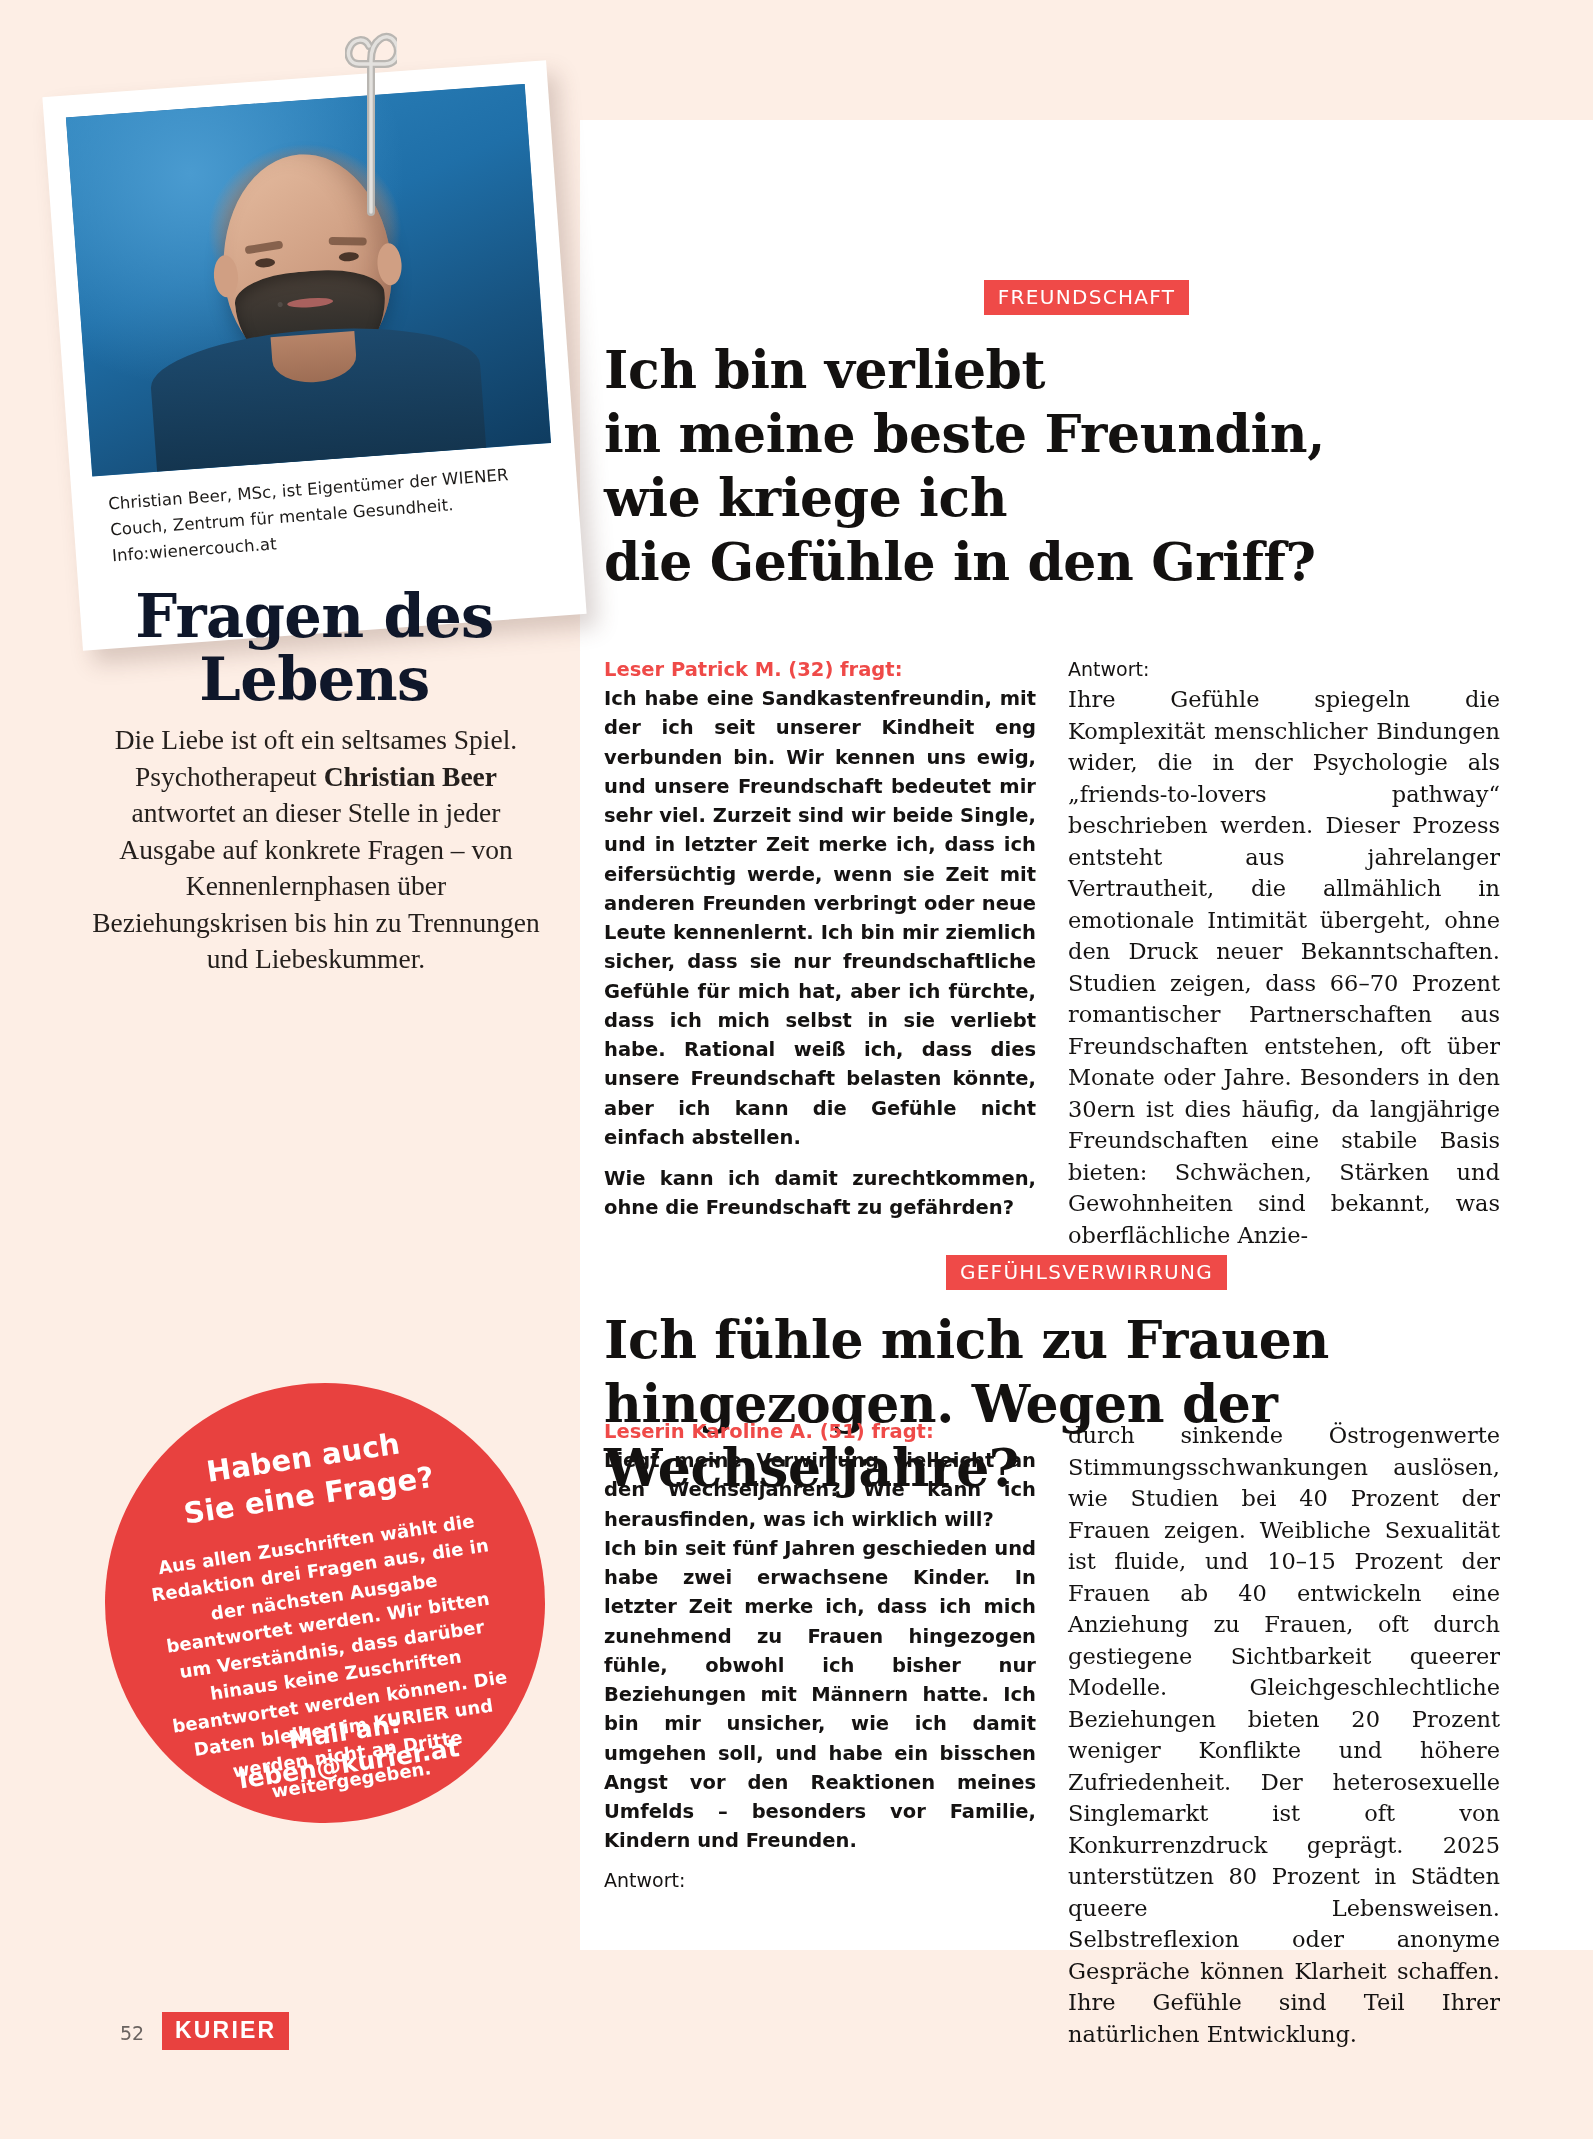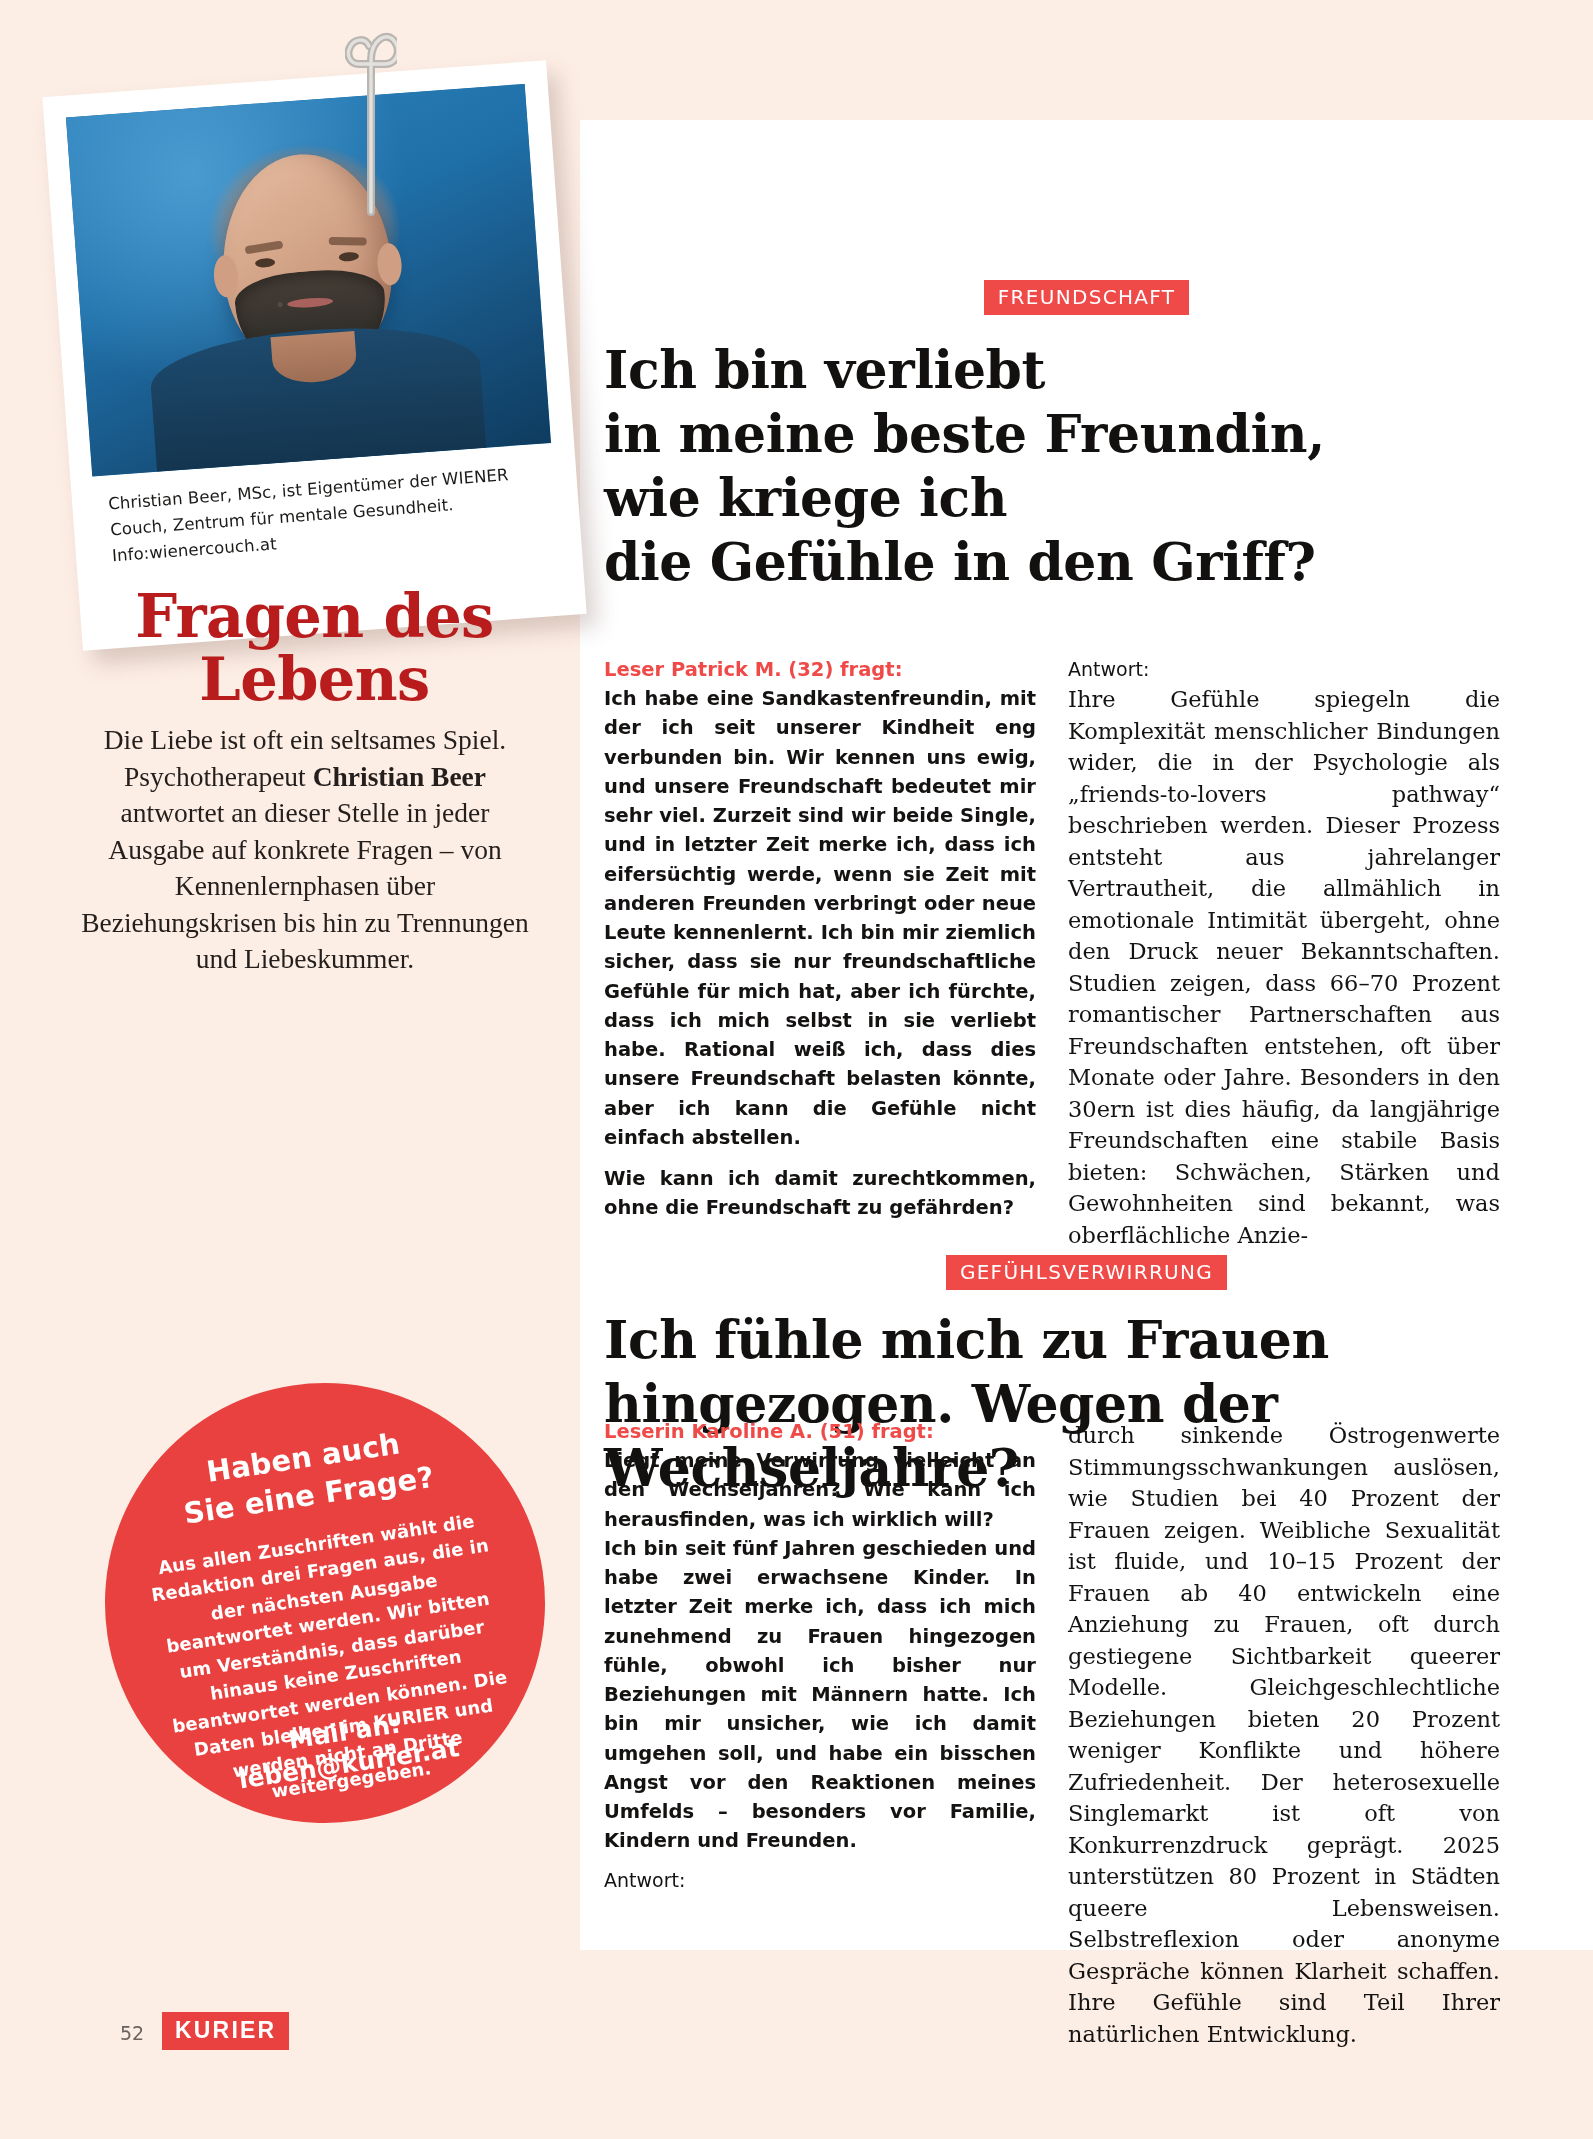--- a/index.html
+++ b/index.html
@@ -110,25 +110,25 @@
     position:absolute;left:345px;top:22px;width:52px;height:200px;
     z-index:6;
   }
 
   
   .kicker-title{
     position:absolute;left:62px;top:586px;width:505px;
     text-align:center;
     font-family:"DejaVu Serif",serif;
     font-weight:700;
-    font-size:59px;line-height:1.06;color:#b91c1c;
+    font-size:59px;line-height:1.06;color:#0f172a;
     letter-spacing:-.6px;
   }
   .kicker-body{
-    position:absolute;left:79px;top:722px;width:452px;
+    position:absolute;left:90px;top:722px;width:452px;
     text-align:center;
     font-size:27.5px;line-height:1.33;color:#241f1c;
   }
   .kicker-body b{font-weight:700;}
 
   
   .circle{
     position:absolute;left:105px;top:1383px;width:440px;height:440px;
     border-radius:50%;
     background:#e8413f;

